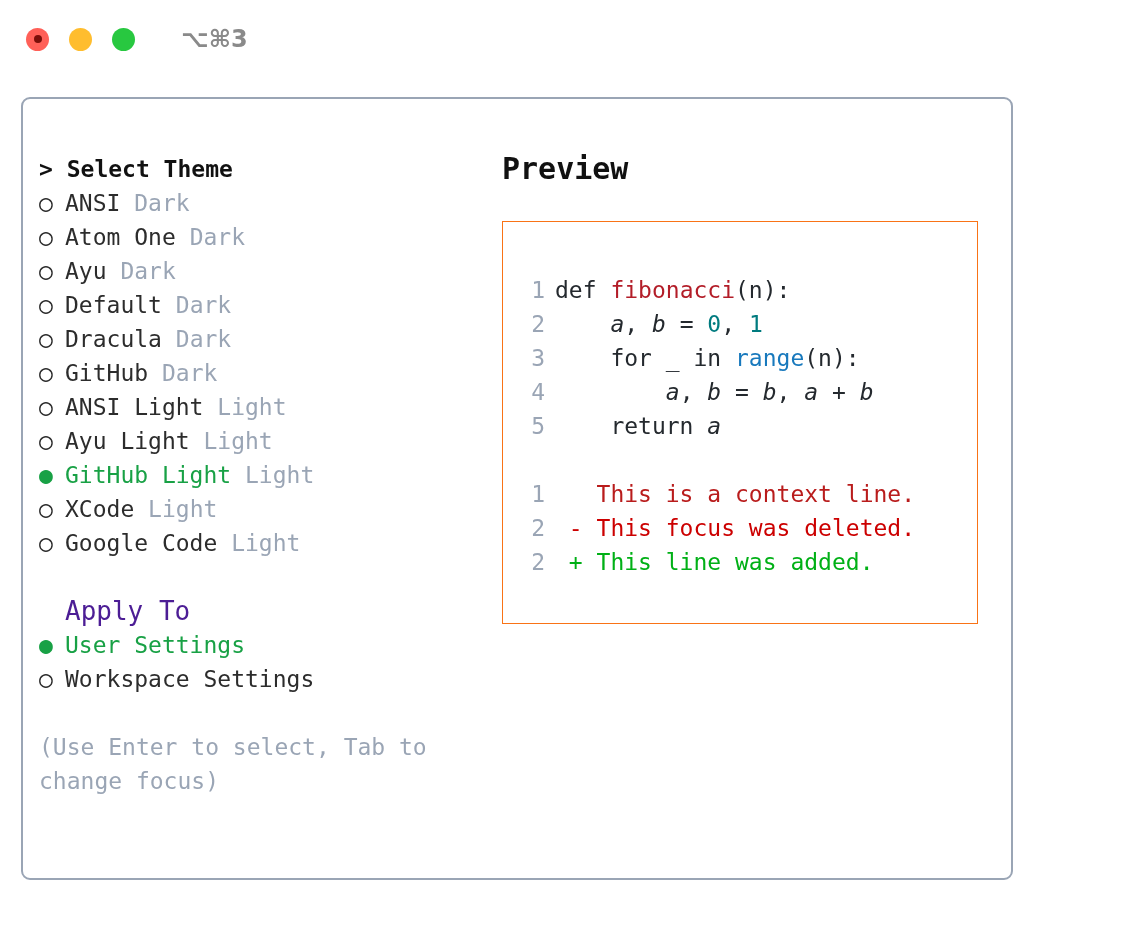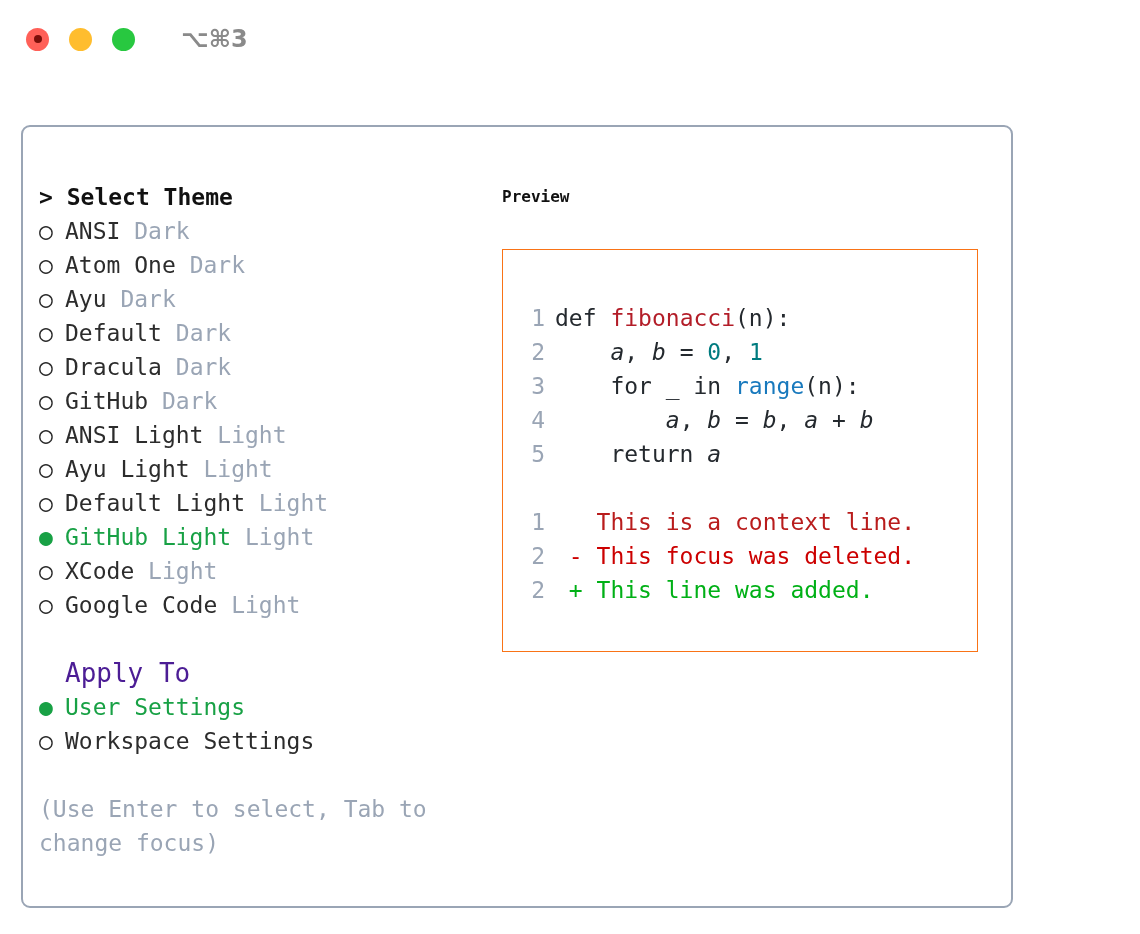--- a/index.html
+++ b/index.html
@@ -72,21 +72,20 @@
   .panel {
     position: absolute;
     left: 21px;
     top: 97px;
     width: 992px;
     height: 783px;
     border: 2px solid #9aa5b5;
     border-radius: 9px;
     box-sizing: border-box;
     background: #ffffff;
-    margin-top: 28px;
   }
 
   
   .left-col {
     position: absolute;
     left: 16px;
     top: 53px;
     width: 440px;
   }
 
@@ -135,21 +134,21 @@
   }
 
   
   .right-col {
     position: absolute;
     left: 479px;
     top: 53px;
     width: 490px;
   }
   .preview-title {
-    font-size: 16px;
+    font-size: 30px;
     font-weight: bold;
     color: #111111;
     line-height: 34px;
   }
   .preview-box {
     margin-top: 35px;
     width: 476px;
     height: 403px;
     border: 1px solid #f97316;
     box-sizing: border-box;
@@ -205,21 +204,20 @@
       <div class="list-header">&gt; Select Theme</div>
       <div id="theme-list">
           <div class="row"><span class="bullet">○</span><span class="row-label">ANSI</span><span class="tag"> Dark</span></div>
           <div class="row"><span class="bullet">○</span><span class="row-label">Atom One</span><span class="tag"> Dark</span></div>
           <div class="row"><span class="bullet">○</span><span class="row-label">Ayu</span><span class="tag"> Dark</span></div>
           <div class="row"><span class="bullet">○</span><span class="row-label">Default</span><span class="tag"> Dark</span></div>
           <div class="row"><span class="bullet">○</span><span class="row-label">Dracula</span><span class="tag"> Dark</span></div>
           <div class="row"><span class="bullet">○</span><span class="row-label">GitHub</span><span class="tag"> Dark</span></div>
           <div class="row"><span class="bullet">○</span><span class="row-label">ANSI Light</span><span class="tag"> Light</span></div>
           <div class="row"><span class="bullet">○</span><span class="row-label">Ayu Light</span><span class="tag"> Light</span></div>
-          <div class="row"><span class="bullet">○</span><span class="row-label">Default Light</span><span class="tag"> Light</span></div>
           <div class="row selected"><span class="bullet">●</span><span class="row-label">GitHub Light</span><span class="tag"> Light</span></div>
           <div class="row"><span class="bullet">○</span><span class="row-label">XCode</span><span class="tag"> Light</span></div>
           <div class="row"><span class="bullet">○</span><span class="row-label">Google Code</span><span class="tag"> Light</span></div>
         </div>
 
       <div class="section-gap"></div>
 
       <div class="apply-header">Apply To</div>
       <div id="apply-list">
           <div class="row selected"><span class="bullet">●</span><span class="row-label">User Settings</span></div>

